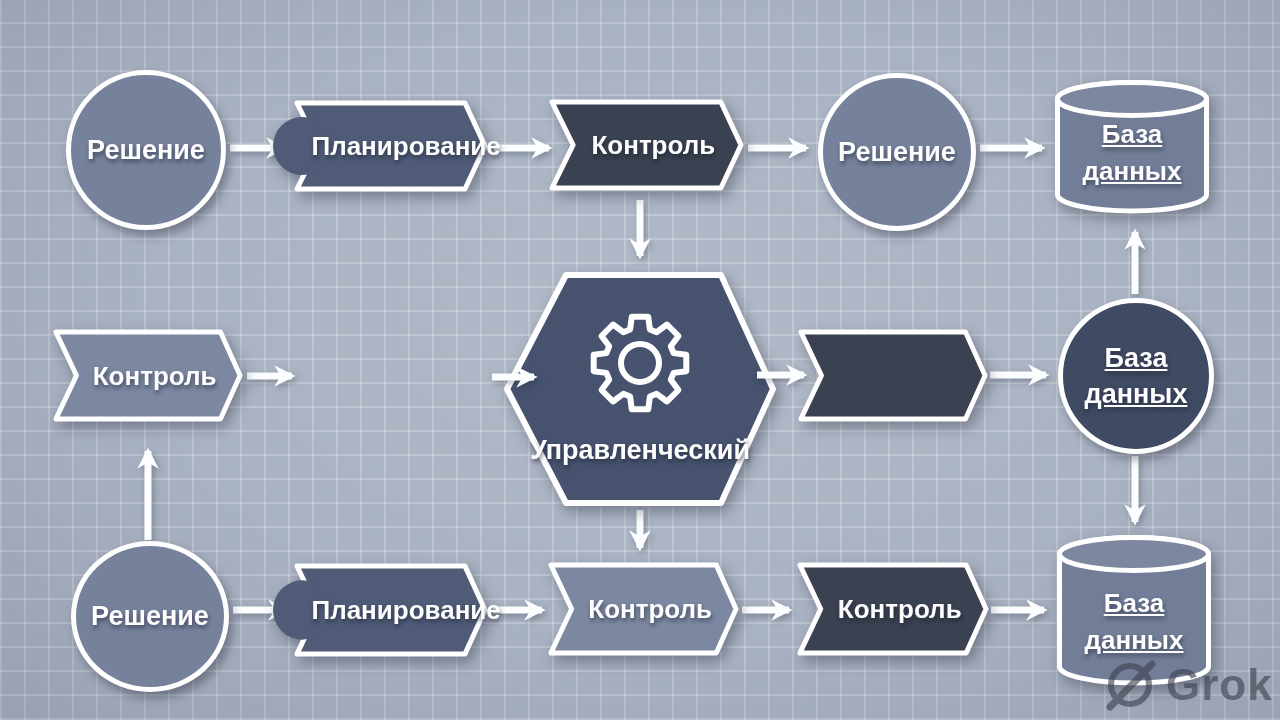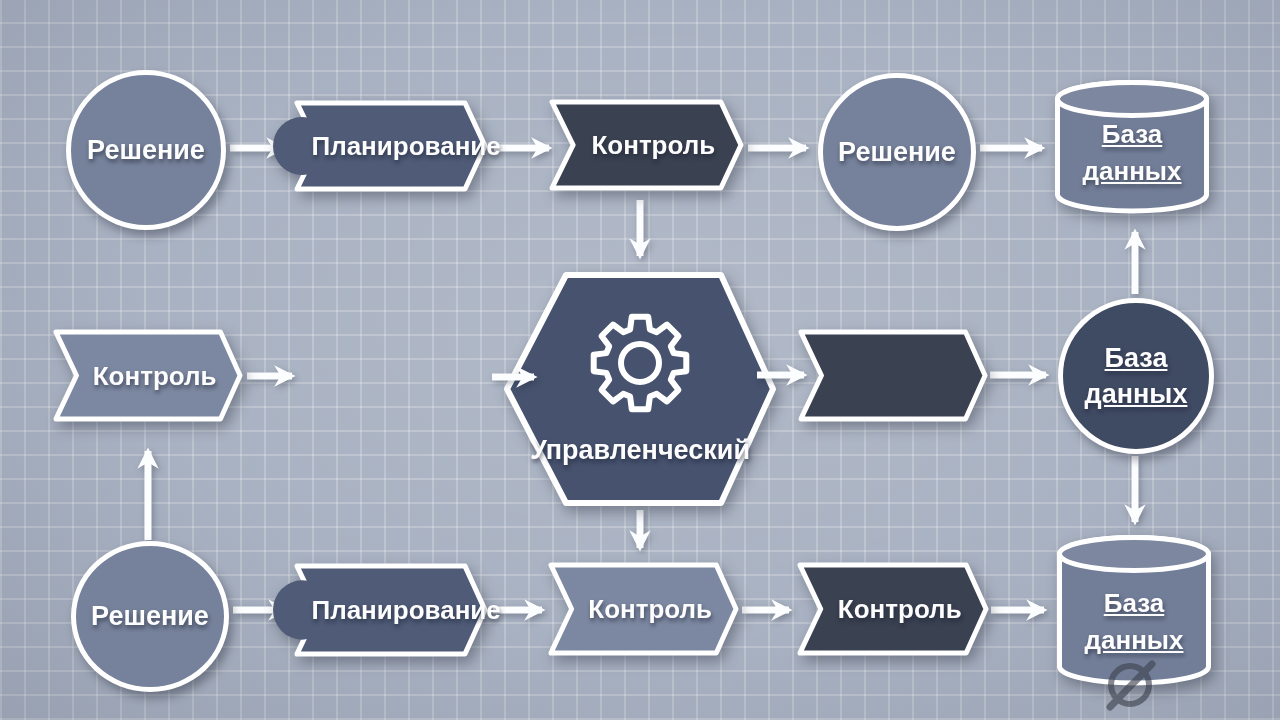--- a/index.html
+++ b/index.html
@@ -189,15 +189,16 @@
       <path d="M492,377 H534" marker-end="url(#ah2)"></path>
       <path d="M757,375 H804" marker-end="url(#ah2)"></path>
     </g>
   </svg>
 
   <div id="watermark">
     <svg width="52" height="52" viewBox="0 0 52 52">
       <circle cx="26" cy="26" r="19" fill="none" stroke="#3c414d" stroke-width="6"></circle>
       <line x1="48" y1="5" x2="6" y2="48" stroke="#3c414d" stroke-width="7" stroke-linecap="round"></line>
     </svg>
+    <span class="wm-text">Grok</span>
   </div>
 
 </div>
 
 </body></html>

